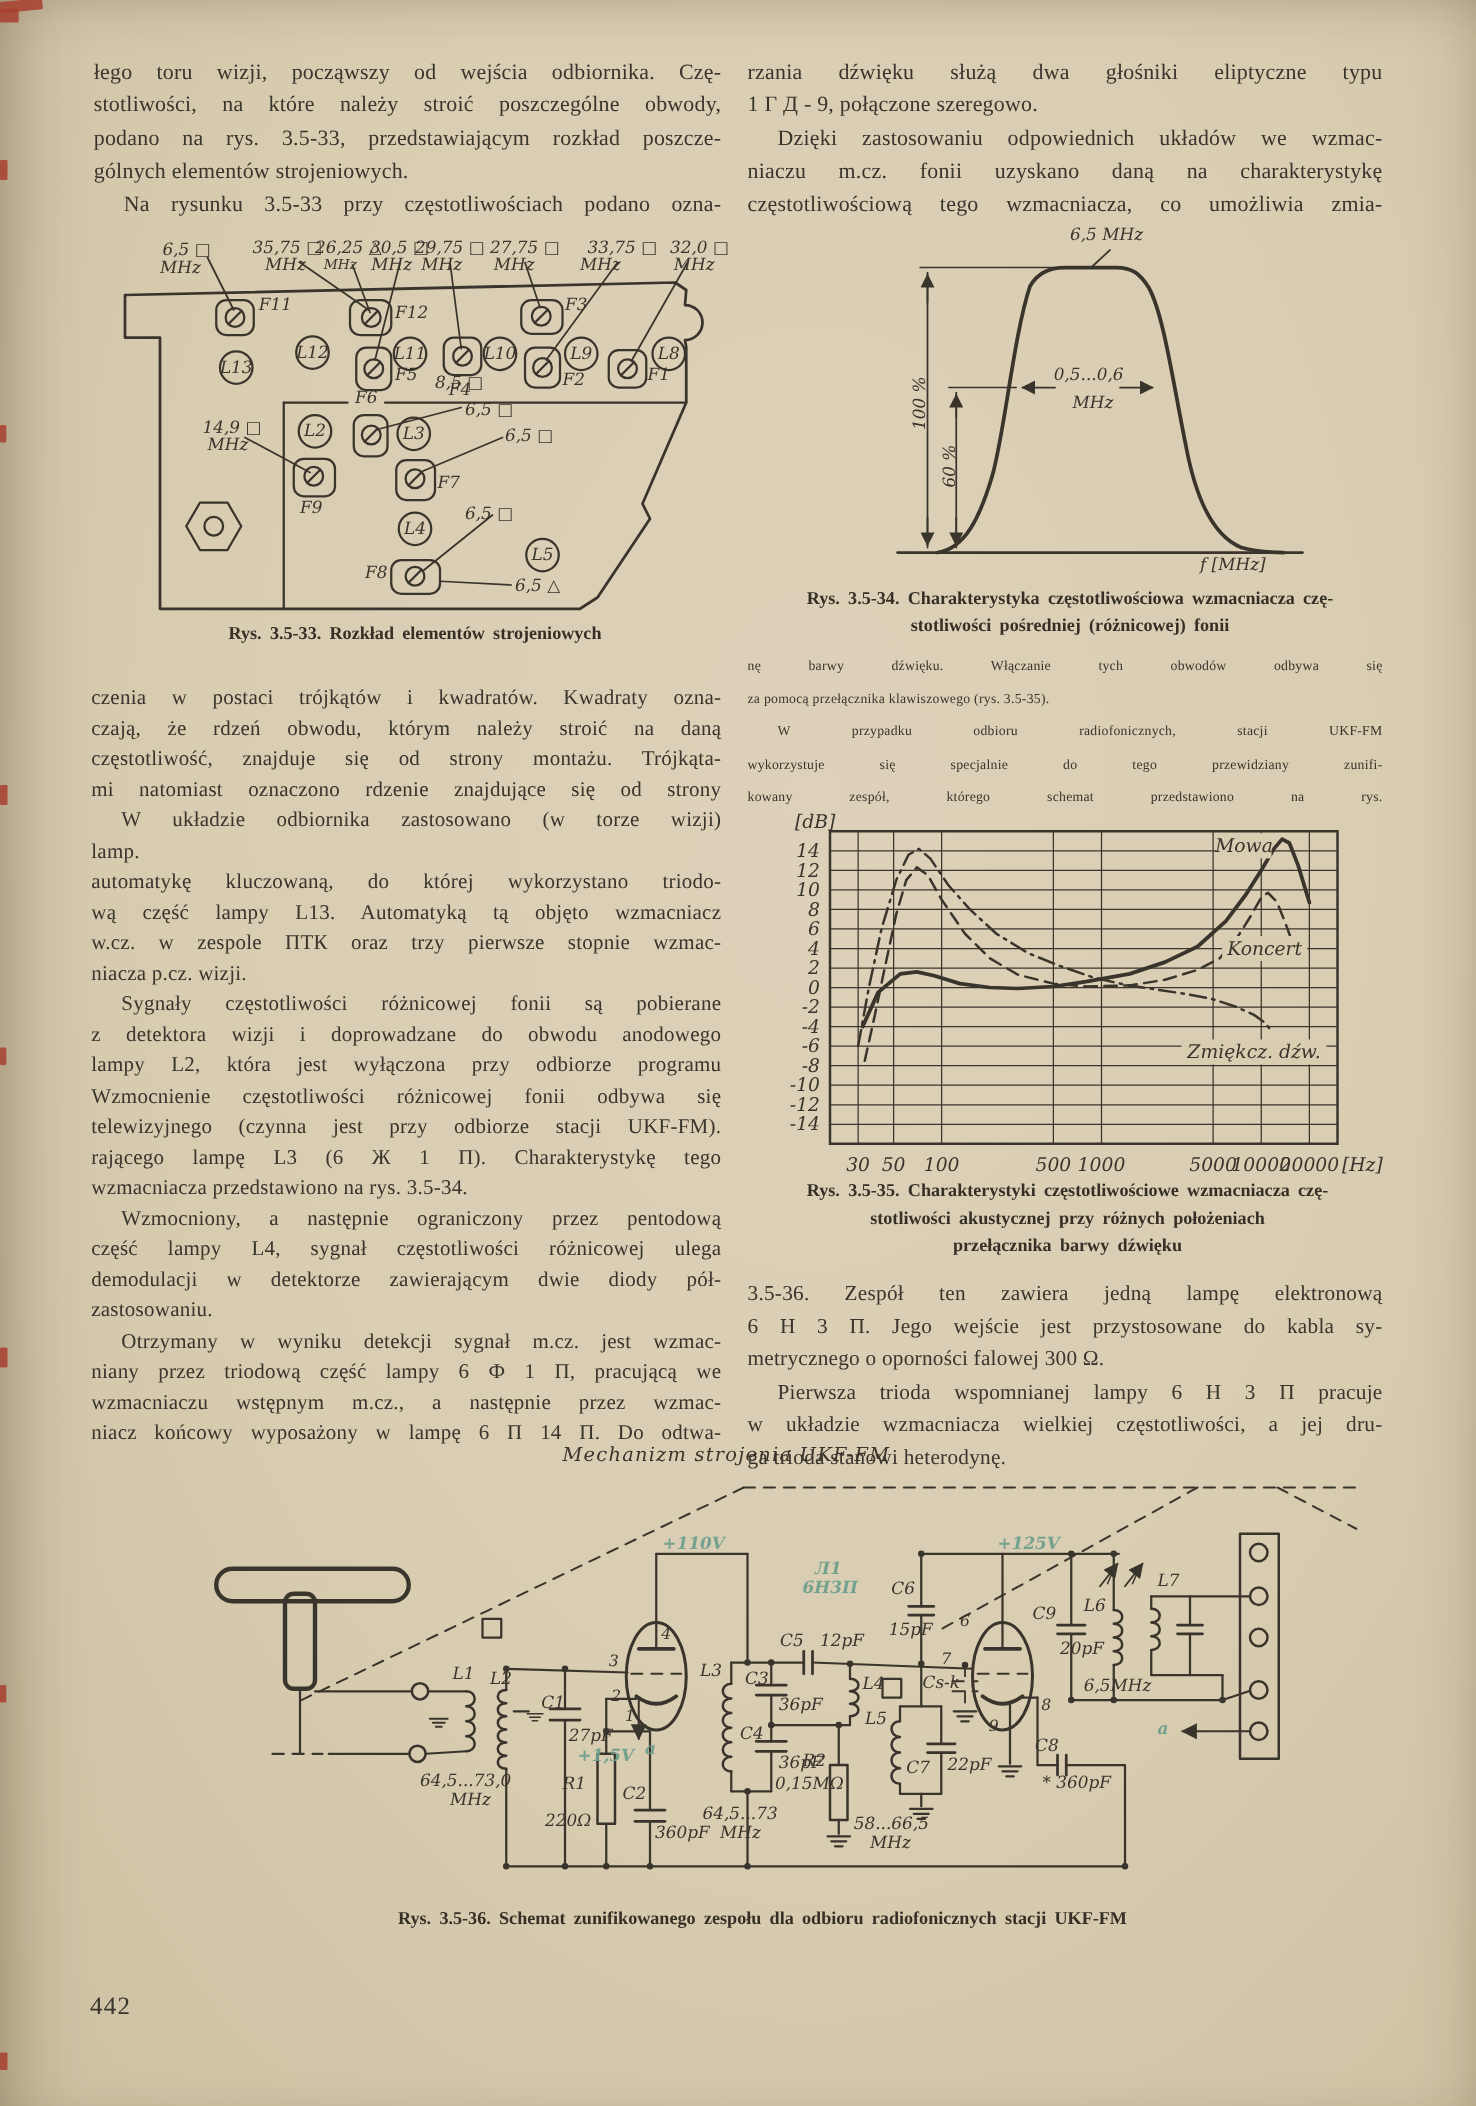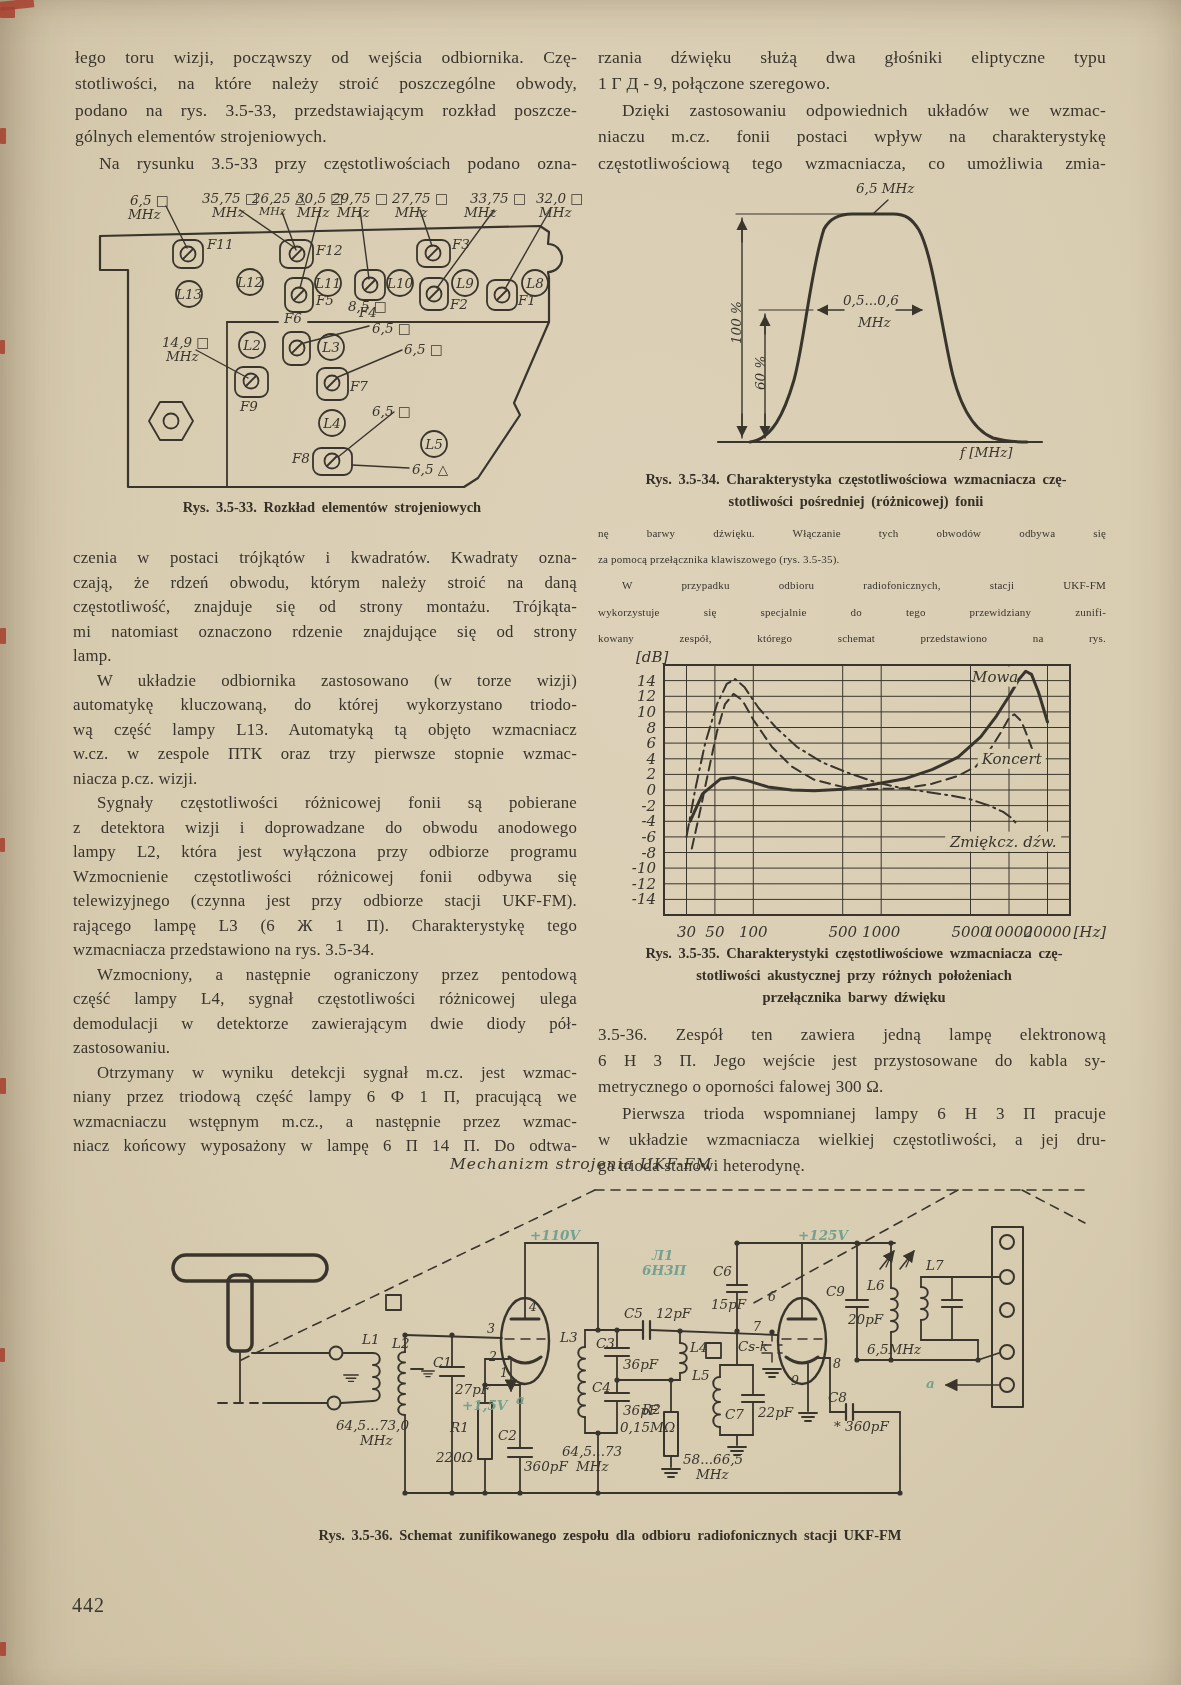--- a/index.html
+++ b/index.html
@@ -55,30 +55,30 @@
       <div class="tline">łego toru wizji, począwszy od wejścia odbiornika. Czę-</div>
       <div class="tline">stotliwości, na które należy stroić poszczególne obwody,</div>
       <div class="tline">podano na rys. 3.5-33, przedstawiającym rozkład poszcze-</div>
       <div class="tline tlast">gólnych elementów strojeniowych.</div>
       <div class="tline tind">Na rysunku 3.5-33 przy częstotliwościach podano ozna-</div>
     </div>
   <div class="tb" style="left:598px;top:44px;width:508px;line-height:26.4px;font-size:17.5px">
       <div class="tline">rzania dźwięku służą dwa głośniki eliptyczne typu</div>
       <div class="tline tlast">1 Г Д - 9, połączone szeregowo.</div>
       <div class="tline tind">Dzięki zastosowaniu odpowiednich układów we wzmac-</div>
-      <div class="tline">niaczu m.cz. fonii postaci wpływ na charakterystykę</div>
+      <div class="tline">niaczu m.cz. fonii uzyskano daną na charakterystykę</div>
       <div class="tline">częstotliwościową tego wzmacniacza, co umożliwia zmia-</div>
     </div>
   <div class="tb" style="left:73px;top:546px;width:504px;line-height:24.5px;font-size:16.8px">
       <div class="tline">czenia w postaci trójkątów i kwadratów. Kwadraty ozna-</div>
       <div class="tline">czają, że rdzeń obwodu, którym należy stroić na daną</div>
       <div class="tline">częstotliwość, znajduje się od strony montażu. Trójkąta-</div>
       <div class="tline">mi natomiast oznaczono rdzenie znajdujące się od strony</div>
+      <div class="tline tind">W układzie odbiornika zastosowano (w torze wizji)</div>
       <div class="tline tlast">lamp.</div>
-      <div class="tline tind">W układzie odbiornika zastosowano (w torze wizji)</div>
       <div class="tline">automatykę kluczowaną, do której wykorzystano triodo-</div>
       <div class="tline">wą część lampy L13. Automatyką tą objęto wzmacniacz</div>
       <div class="tline">w.cz. w zespole ПТК oraz trzy pierwsze stopnie wzmac-</div>
       <div class="tline tlast">niacza p.cz. wizji.</div>
       <div class="tline tind">Sygnały częstotliwości różnicowej fonii są pobierane</div>
       <div class="tline">z detektora wizji i doprowadzane do obwodu anodowego</div>
       <div class="tline">lampy L2, która jest wyłączona przy odbiorze programu</div>
       <div class="tline">Wzmocnienie częstotliwości różnicowej fonii odbywa się</div>
       <div class="tline">telewizyjnego (czynna jest przy odbiorze stacji UKF-FM).</div>
       <div class="tline">rającego lampę L3 (6 Ж 1 П). Charakterystykę tego</div>

